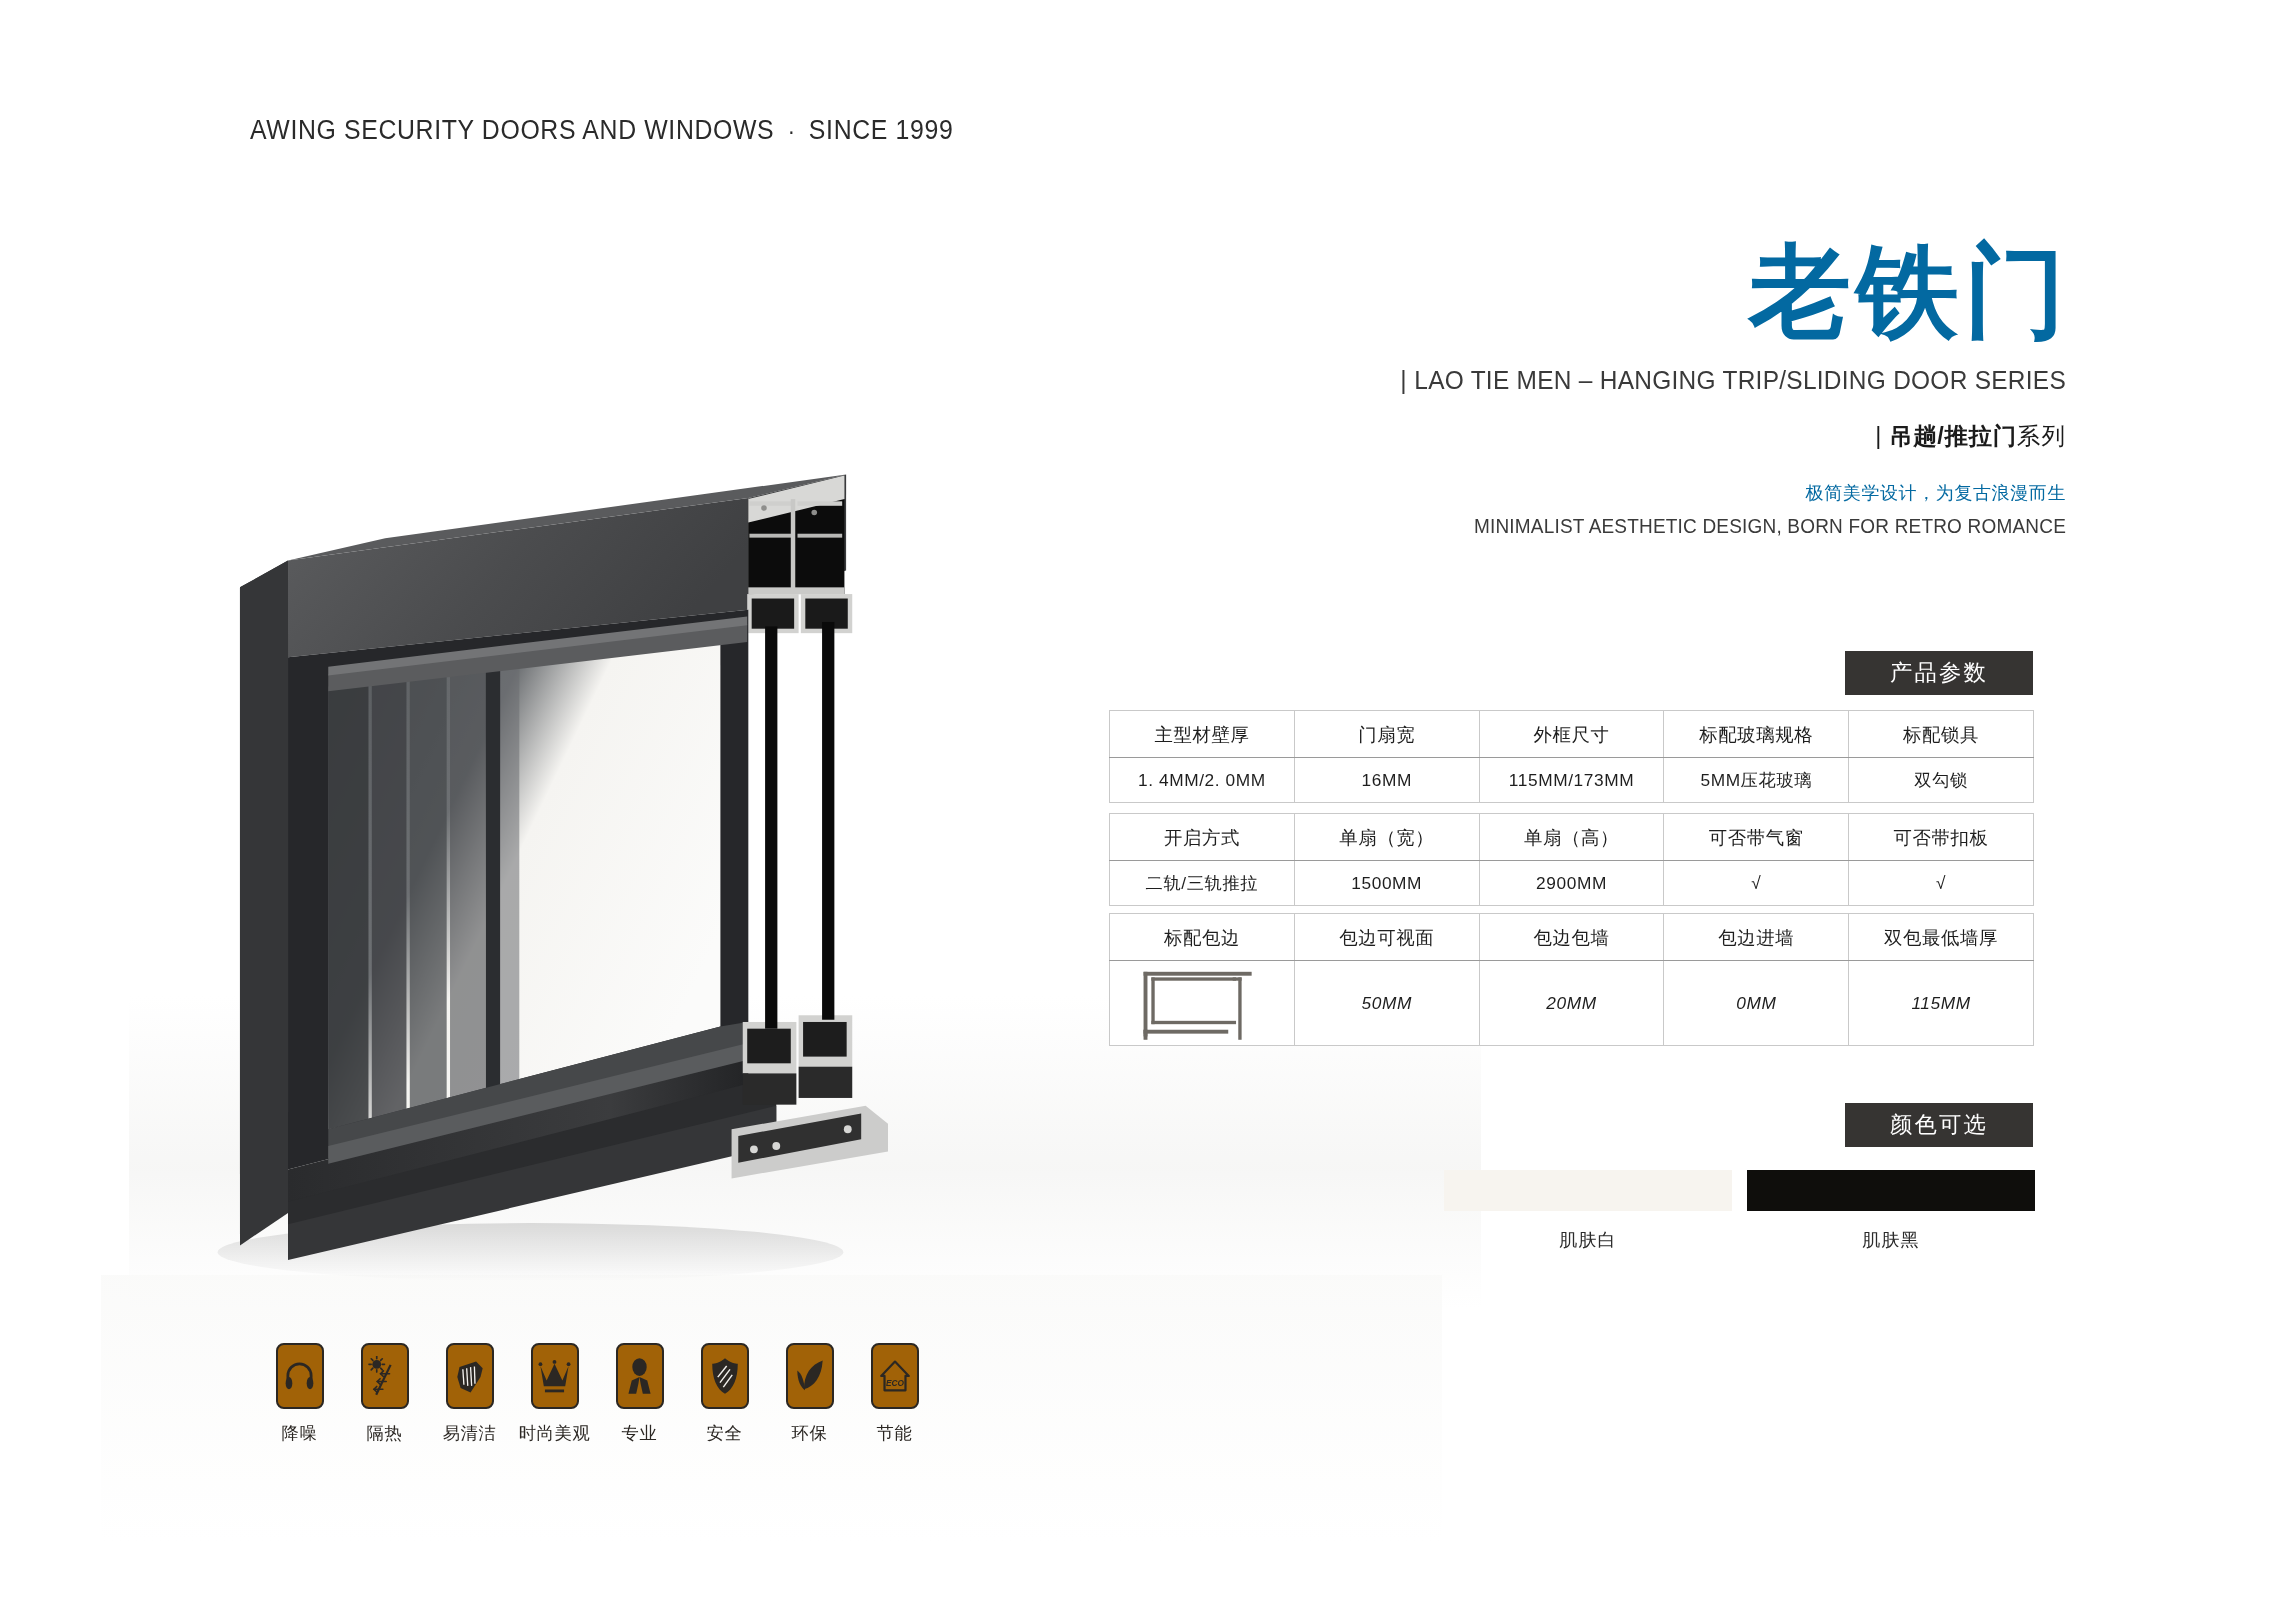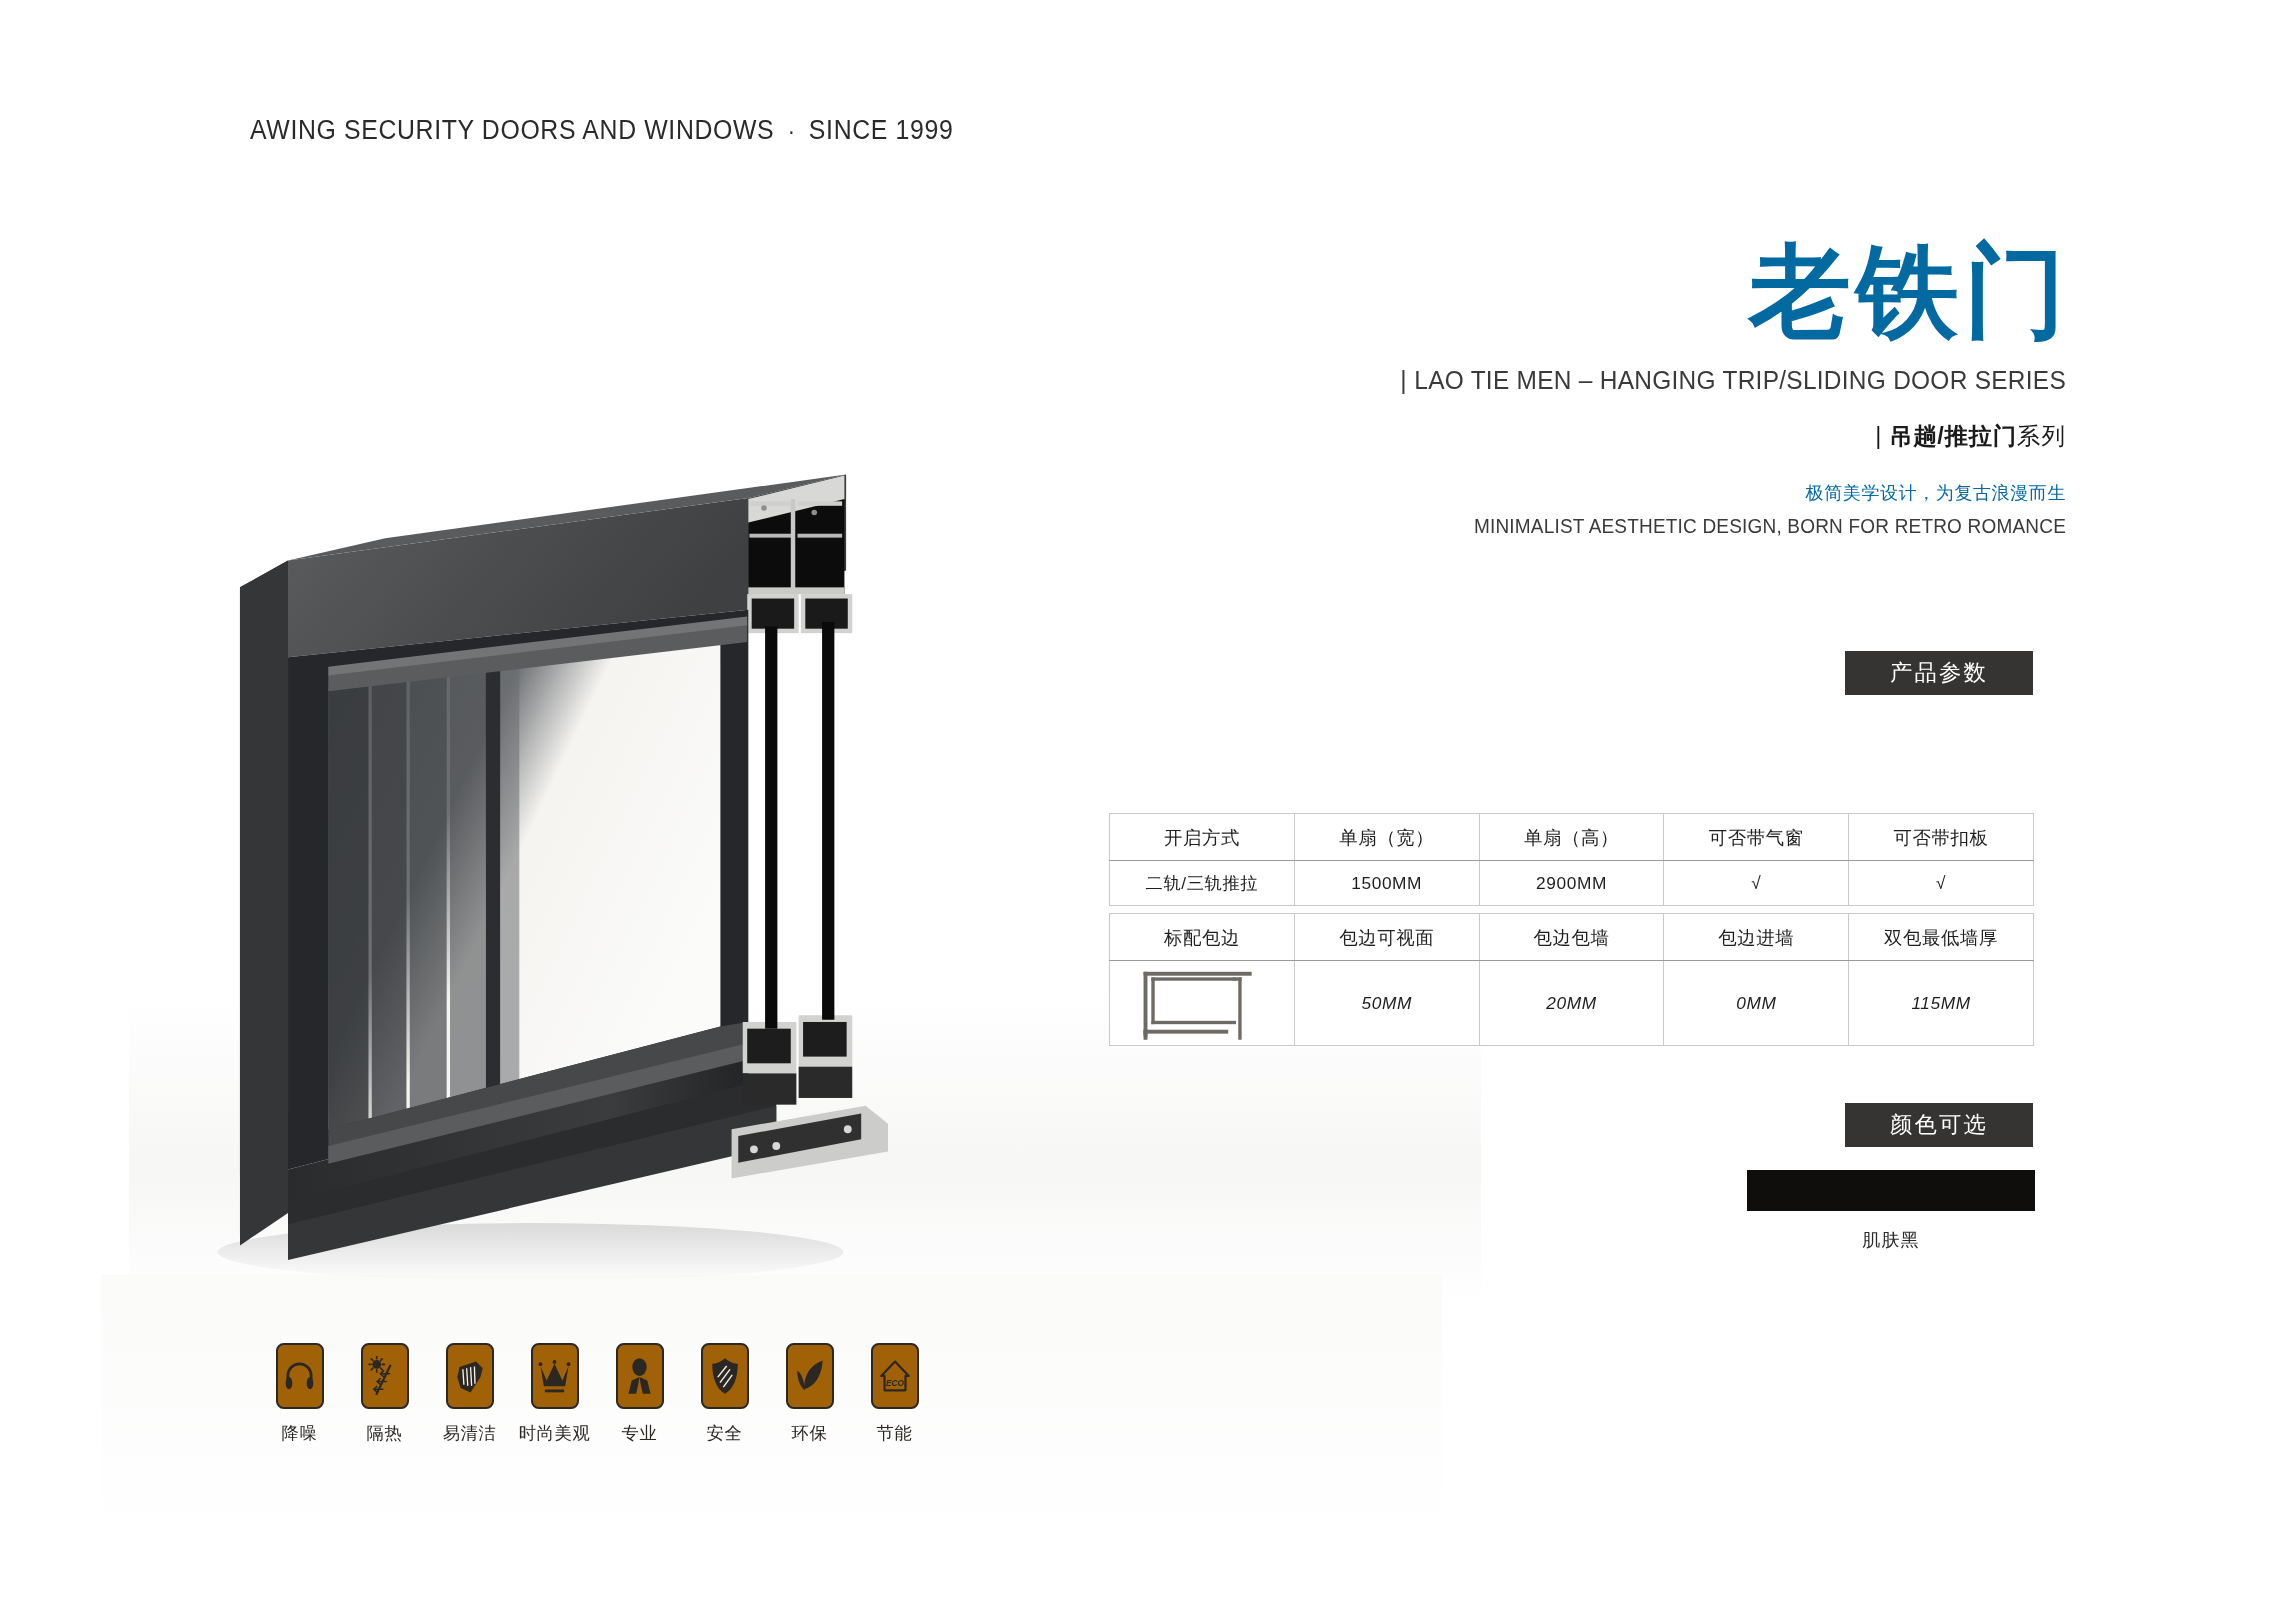--- a/index.html
+++ b/index.html
@@ -345,20 +345,38 @@
     </div>
     <div class="hero-series">
       <span class="bar">|</span><b>吊趟/推拉门</b><span class="light">系列</span>
     </div>
     <div class="hero-tag-cn">极简美学设计，为复古浪漫而生</div>
     <div class="hero-tag-en">MINIMALIST AESTHETIC DESIGN, BORN FOR RETRO ROMANCE</div>
   </div>
 
   <div class="badge" id="badge-params" style="background: rgb(54, 52, 50);">产品参数</div>
 
+  <table class="ptable" id="tbl1">
+    <tbody>
+        <tr class="hdr">
+      <td>主型材壁厚</td>
+      <td>门扇宽</td>
+      <td>外框尺寸</td>
+      <td>标配玻璃规格</td>
+      <td>标配锁具</td>
+    </tr>
+    <tr class="val">
+      <td class="cell-num">1. 4MM/2. 0MM</td>
+      <td class="cell-num">16MM</td>
+      <td class="cell-num">115MM/173MM</td>
+      <td>5MM压花玻璃</td>
+      <td>双勾锁</td>
+    </tr>
+  </tbody>
+    </table>
 
   <table class="ptable" id="tbl2">
     <tbody>
         <tr class="hdr">
       <td>开启方式</td>
       <td>单扇（宽）</td>
       <td>单扇（高）</td>
       <td>可否带气窗</td>
       <td>可否带扣板</td>
     </tr>
@@ -406,20 +424,24 @@
       <td class="cell-num">50MM</td>
       <td class="cell-num">20MM</td>
       <td class="cell-num">0MM</td>
       <td class="cell-num">115MM</td>
     </tr>
   </tbody>
     </table>
 
   <div class="badge" id="badge-colors" style="background: rgb(54, 52, 50);">颜色可选</div>
 
+  <div class="swatch-wrap" id="sw1">
+    <div class="swatch" style="background:#f7f4ef"></div>
+    <div class="swatch-label">肌肤白</div>
+  </div>
   <div class="swatch-wrap" id="sw2">
     <div class="swatch" style="background:#0f0e0c"></div>
     <div class="swatch-label">肌肤黑</div>
   </div>
 
   <div class="features">
 
     <div class="feature">
       <div class="feat-box">
         <svg width="31" height="29" viewBox="0 0 56 52">

